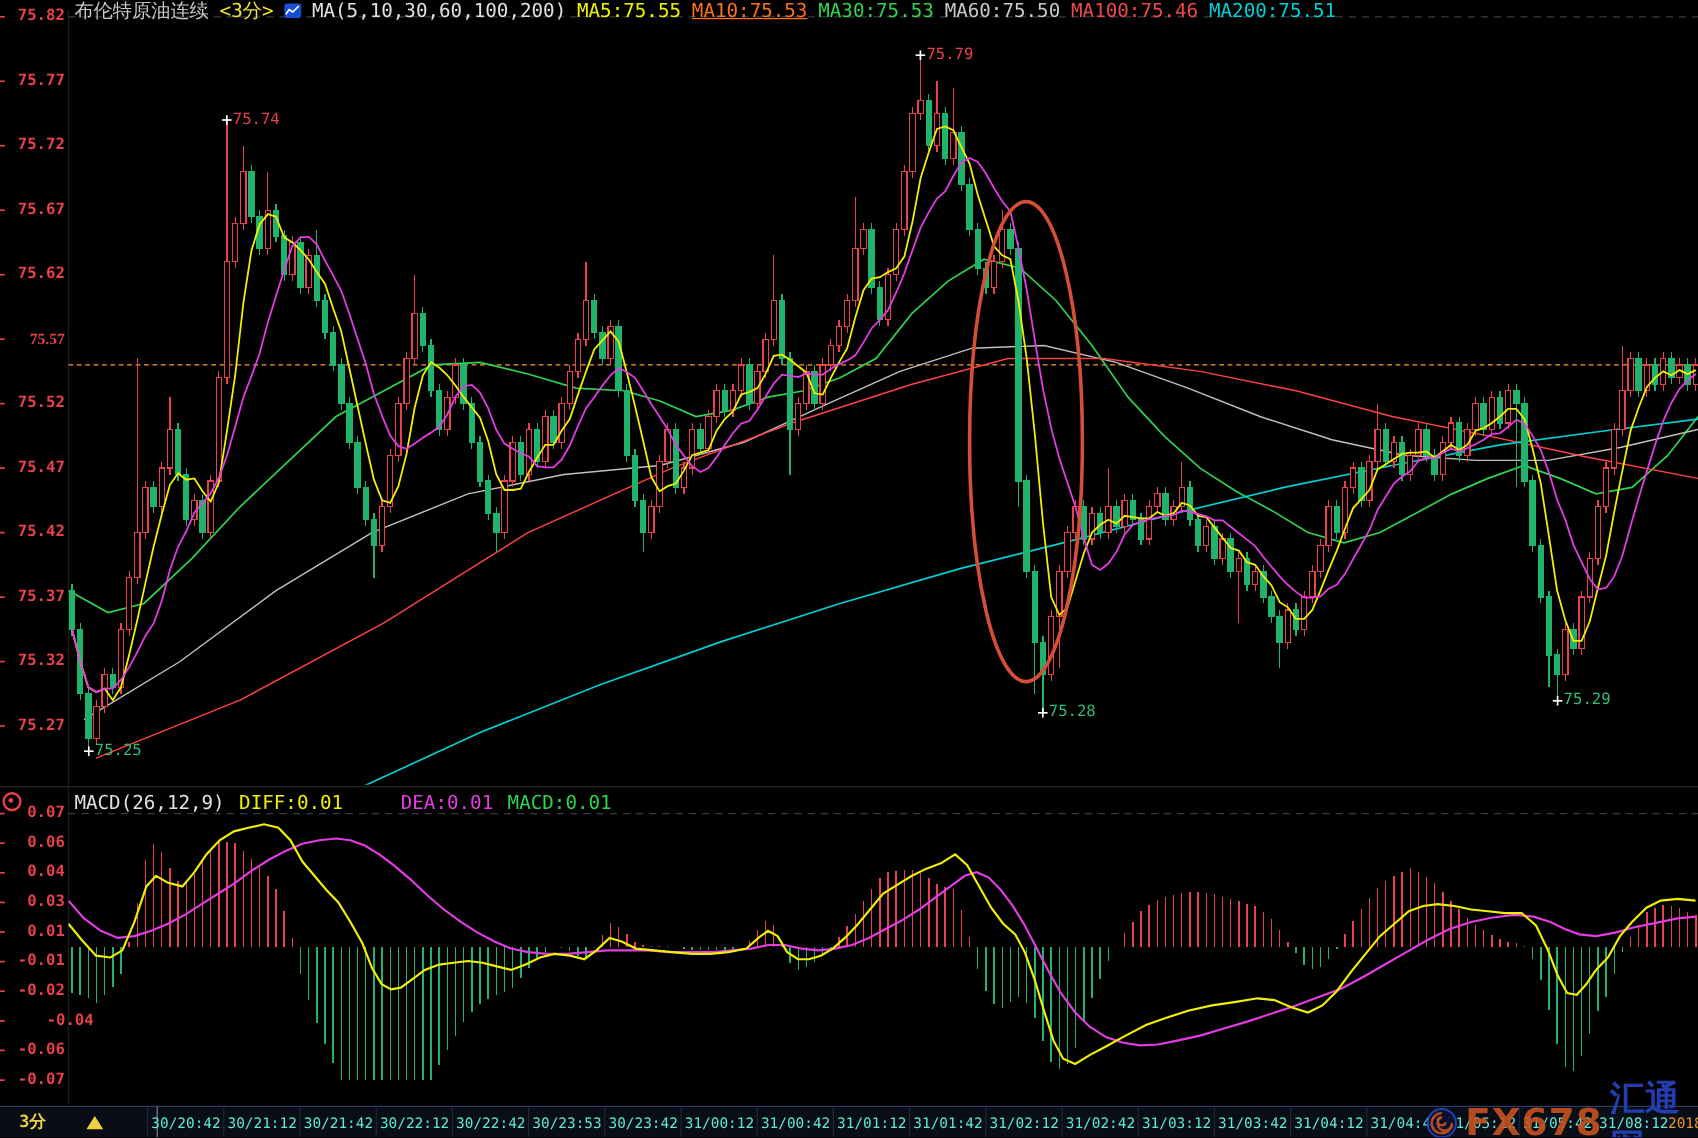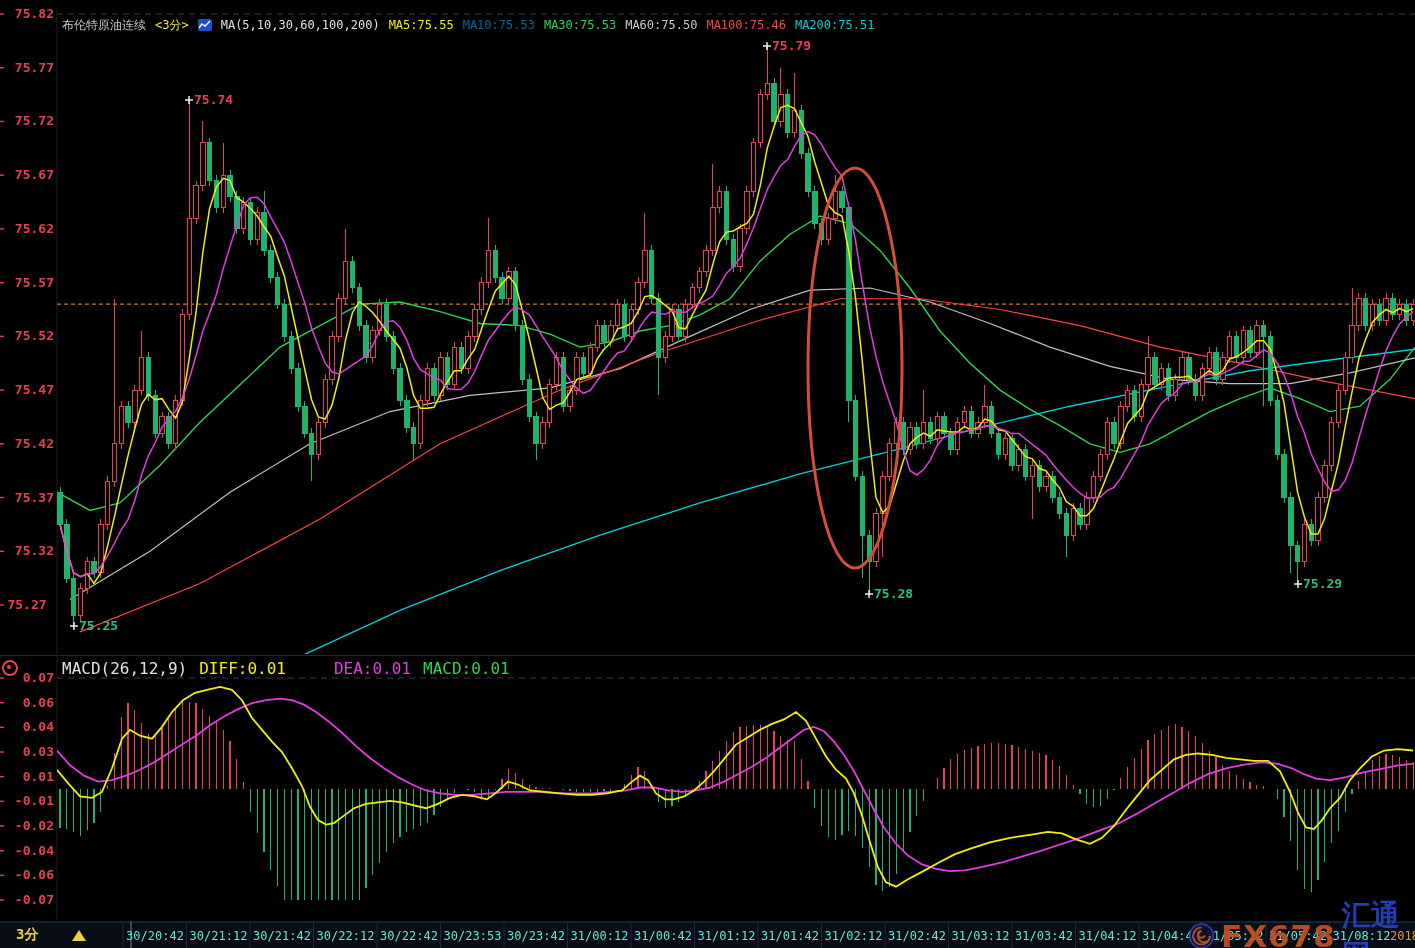--- a/index.html
+++ b/index.html
@@ -1,39 +1,39 @@
 <!DOCTYPE html>
 <html><head>
 <meta charset="utf-8">
 <style>
   html,body{margin:0;padding:0;background:#000;}
   #app{position:relative;width:1415px;height:948px;background:#000;overflow:hidden;
        font-family:"DejaVu Sans Mono","Liberation Mono",monospace;}
   #cv{position:absolute;left:0;top:0;}
   .hdr{position:absolute;top:1px;left:62px;height:15px;display:flex;align-items:center;gap:9px;
-       font-size:12px;white-space:nowrap;z-index:5;margin-top:16px;}
+       font-size:16px;white-space:nowrap;z-index:5;}
   .hdr span{line-height:14px;}
   .chart-ico{width:14px;height:12px;background:#1a4fd4;border-radius:2px;display:inline-block;position:relative;}
   .chart-ico svg{position:absolute;left:1px;top:1px;}
   #macd-hdr{position:absolute;top:661px;left:62px;height:15px;display:flex;align-items:center;gap:12px;
        font-size:16px;white-space:nowrap;z-index:5;}
   .macd-ico{position:absolute;top:660px;left:2px;width:12px;height:12px;border:2px solid #e8414b;
        border-radius:50%;z-index:5;}
   .macd-ico::after{content:"";position:absolute;left:3px;top:3px;width:4px;height:4px;background:#e8414b;border-radius:50%;}
   .pl{position:absolute;left:0;width:54px;text-align:right;font-size:13px;font-weight:bold;color:#e8414b;z-index:4;}
   .tl{position:absolute;width:70px;text-align:center;font-size:12px;color:#5eead4;top:929px;z-index:4;}
   .yearl{position:absolute;top:929px;font-size:12px;color:#e8952e;z-index:4;white-space:nowrap;}
   #bottombar-left{position:absolute;left:0;top:922px;width:106px;height:26px;display:flex;align-items:center;z-index:5;}
   #period-chip{margin-left:16px;color:#f0d043;font-size:14px;font-weight:bold;cursor:default;}
   #period-tri{margin-left:34px;width:0;height:0;border-left:7px solid transparent;border-right:7px solid transparent;
        border-bottom:11px solid #f0d043;}
   #wm{position:absolute;left:1188px;top:896px;display:flex;align-items:center;gap:6px;z-index:6;opacity:.92;}
   #wm .fx{font-size:31px;font-weight:bold;color:#c45120;letter-spacing:1px;font-family:"DejaVu Sans",sans-serif;}
   #wm .ht{font-size:29px;font-weight:bold;color:#2743c0;font-family:"DejaVu Sans",sans-serif;}
-  .ann{position:absolute;font-size:13px;font-weight:bold;z-index:4;white-space:nowrap;}
+  .ann{position:absolute;font-size:13px;font-weight:normal;z-index:4;white-space:nowrap;}
 </style>
 </head>
 <body>
 
 <div id="app">
   <svg id="cv" width="1415" height="948">
       <defs>
         <clipPath id="mclip">
           <rect x="57" y="8" width="1358" height="646"></rect>
         </clipPath>
@@ -724,21 +724,21 @@
     <span style="color: rgb(200, 200, 200);">布伦特原油连续</span>
     <span style="color: rgb(240, 224, 64);">&lt;3分&gt;</span>
     <span class="chart-ico">
       <svg width="12" height="10" viewBox="0 0 12 10">
           <polyline points="0,8 3,4 6,6 11,1" fill="none" stroke="#fff" stroke-width="1.4"></polyline>
         </svg>
     </span>
     <span style="color: rgb(224, 224, 224);">MA(5,10,30,60,100,200)</span>
     <span id="ma-legend" style="display:flex;gap:9px;">
         <span style="color: rgb(240, 240, 0);">MA5:75.55</span>
-        <span style="color: #0369a1;">MA10:75.53</span>
+        <span style="color: #f97316; text-decoration: underline;">MA10:75.53</span>
         <span style="color: rgb(47, 211, 79);">MA30:75.53</span>
         <span style="color: rgb(200, 200, 200);">MA60:75.50</span>
         <span style="color: rgb(240, 72, 72);">MA100:75.46</span>
         <span style="color: rgb(0, 207, 212);">MA200:75.51</span>
       </span>
   </div>
 
   <span class="macd-ico"></span>
   <div id="macd-hdr">
     <span style="color: rgb(224, 224, 224);">MACD(26,12,9)</span>
@@ -764,35 +764,35 @@
 <span class="ann" style="left: 194px; top: 92px; color: rgb(232, 65, 75);">75.74</span>
     <span class="ann" style="left: 772px; top: 38px; color: rgb(232, 65, 75);">75.79</span>
     <span class="ann" style="left: 79px; top: 618px; color: rgb(47, 191, 119);">75.25</span>
     <span class="ann" style="left: 874px; top: 586px; color: rgb(47, 191, 119);">75.28</span>
     <span class="ann" style="left: 1303px; top: 576px; color: rgb(47, 191, 119);">75.29</span>
     <span class="pl" style="top: 6px;">75.82</span>
     <span class="pl" style="top: 59.73px;">75.77</span>
     <span class="pl" style="top: 113.46px;">75.72</span>
     <span class="pl" style="top: 167.19px;">75.67</span>
     <span class="pl" style="top: 220.92px;">75.62</span>
-    <span class="pl" style="top: 274.65px;">75.57</span>
+    <span class="pl" style="top: 274.65px; font-family: Liberation Serif, serif;">75.57</span>
     <span class="pl" style="top: 328.38px;">75.52</span>
     <span class="pl" style="top: 382.11px;">75.47</span>
     <span class="pl" style="top: 435.84px;">75.42</span>
     <span class="pl" style="top: 489.57px;">75.37</span>
     <span class="pl" style="top: 543.3px;">75.32</span>
-    <span class="pl" style="top: 597.03px; text-align: center;">75.27</span>
+    <span class="pl" style="top: 597.03px;">75.27</span>
     <span class="pl" style="top: 670px;">0.07</span>
     <span class="pl" style="top: 694.67px;">0.06</span>
     <span class="pl" style="top: 719.34px;">0.04</span>
     <span class="pl" style="top: 744.01px;">0.03</span>
     <span class="pl" style="top: 768.68px;">0.01</span>
     <span class="pl" style="top: 793.35px;">-0.01</span>
     <span class="pl" style="top: 818.02px;">-0.02</span>
-    <span class="pl" style="top: 842.69px;">-0.04</span>
+    <span class="pl" style="top: 842.69px; padding-left: 24px;">-0.04</span>
     <span class="pl" style="top: 867.36px;">-0.06</span>
     <span class="pl" style="top: 892.03px;">-0.07</span>
     <span class="tl" style="left: 120px;">30/20:42</span>
     <span class="tl" style="left: 183.5px;">30/21:12</span>
     <span class="tl" style="left: 247px;">30/21:42</span>
     <span class="tl" style="left: 310.5px;">30/22:12</span>
     <span class="tl" style="left: 374px;">30/22:42</span>
     <span class="tl" style="left: 437.5px;">30/23:53</span>
     <span class="tl" style="left: 501px;">30/23:42</span>
     <span class="tl" style="left: 564.5px;">31/00:12</span>

